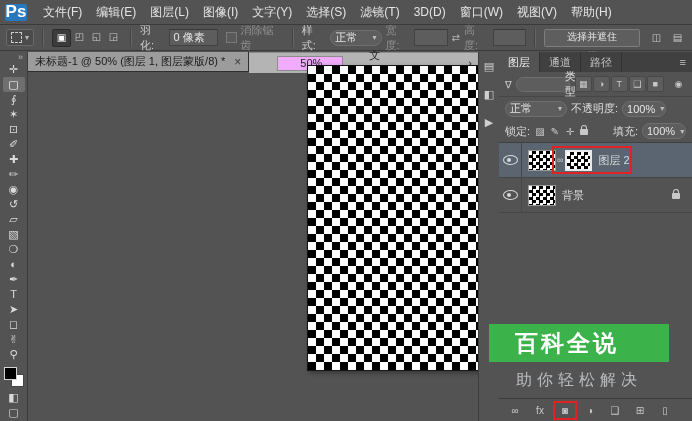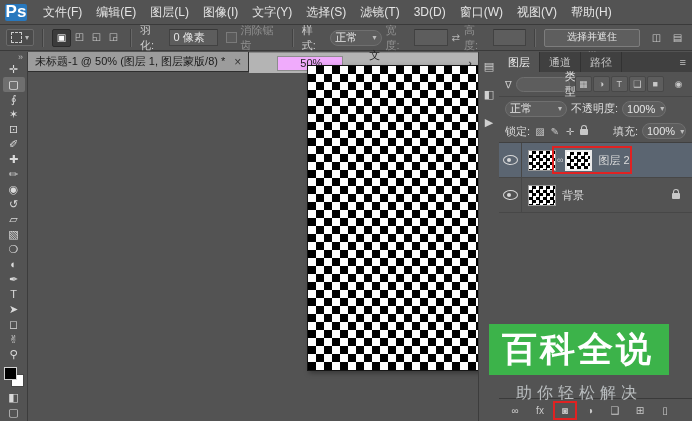--- a/index.html
+++ b/index.html
@@ -118,22 +118,22 @@
   .bg-lock{margin-left:auto;margin-right:12px;}
   .lock-icon{position:relative;display:inline-block;width:8px;height:6px;background:#c8c8c8;border-radius:1px;margin-top:4px;}
   .lock-icon::before{content:"";position:absolute;left:1px;top:-4px;width:4px;height:4px;border:1px solid #c8c8c8;
                      border-bottom:none;border-radius:3px 3px 0 0;}
   .pfooter{height:22px;border-top:1px solid #3a3a3a;display:flex;align-items:center;padding:0 8px;gap:9px;flex:0 0 auto;}
   .pfooter span{width:16px;text-align:center;font-size:10px;color:#c9c9c9;}
   .pfooter span.annotated{outline:2px solid #e02222;outline-offset:2px;}
 
   
   .watermark{position:absolute;left:489px;top:324px;width:180px;z-index:6;}
-  .wm-box{background:#3cb34a;color:#fff;font-size:35px;font-weight:bold;letter-spacing:3px;
-          padding:7px 0 7px 13px;line-height:1.05;}
+  .wm-box{background:#3cb34a;color:#fff;font-size:23px;font-weight:bold;letter-spacing:3px;
+          padding:7px 0 7px 26px;line-height:1.05;}
   .wm-sub{margin-top:8px;text-align:center;color:#b9bdbf;font-size:16px;letter-spacing:5px;}
 </style>
 </head>
 <body>
 
 <div class="app">
 
   <header class="menubar">
     <span class="ps-logo">Ps</span>
     <nav class="menus">

